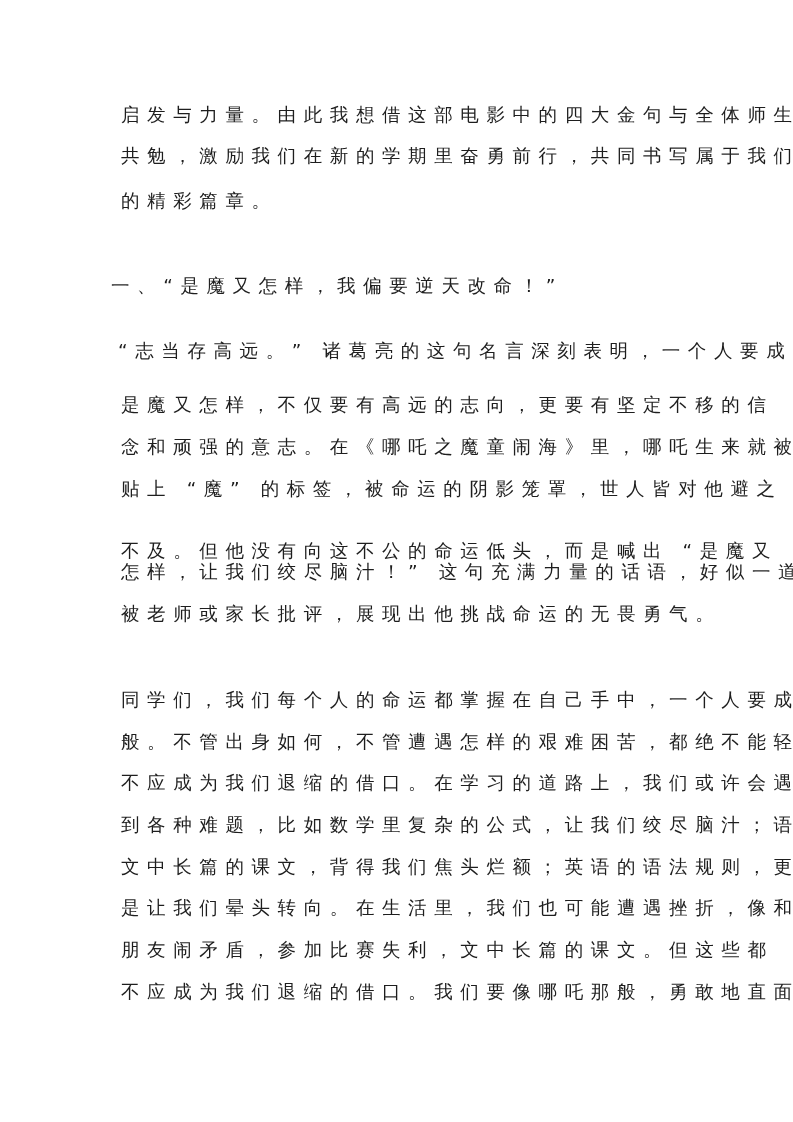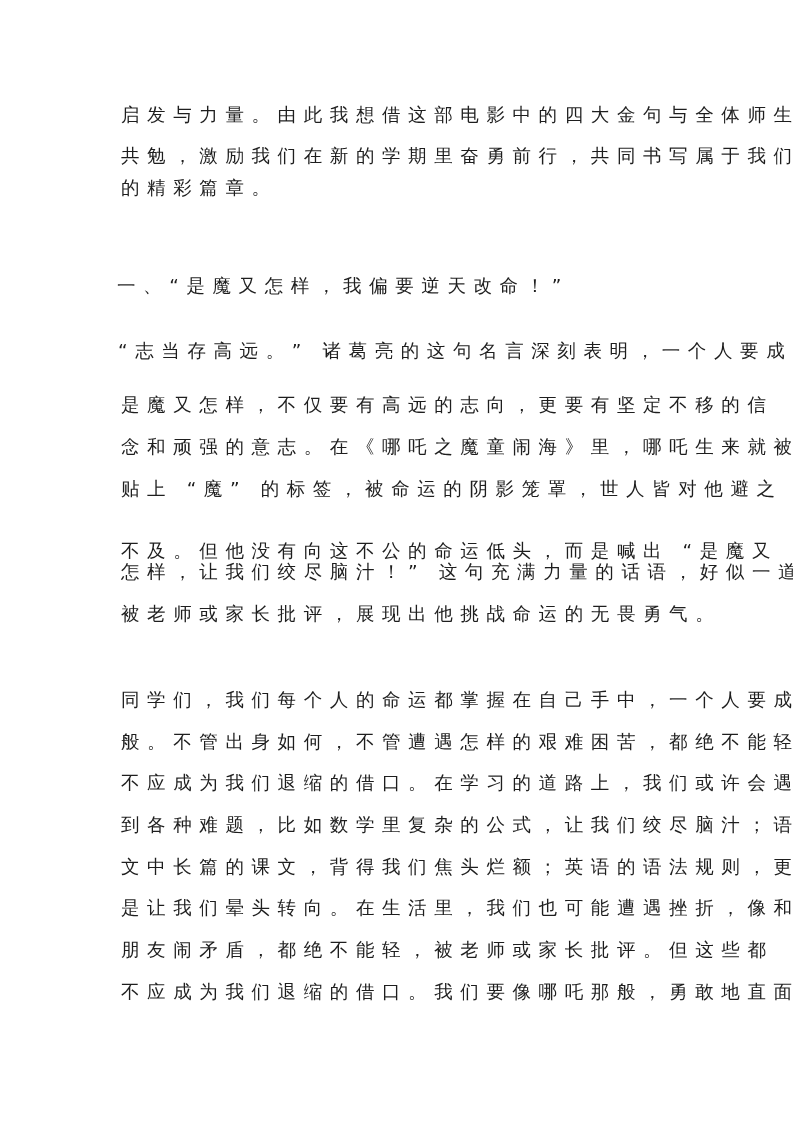--- a/index.html
+++ b/index.html
@@ -36,41 +36,41 @@
   }
 </style>
 </head>
 <body>
 
 <div class="page">
 
   <div>
     <div class="line" style="top:100px">启发与力量。由此我想借这部电影中的四大金句与全体师生</div>
     <div class="line" style="top:141px">共勉，激励我们在新的学期里奋勇前行，共同书写属于我们</div>
-    <div class="line" style="top:173px">的精彩篇章。</div>
+    <div class="line" style="top:186px">的精彩篇章。</div>
   </div>
 
   <div>
-    <div class="line" style="top:271px; left:117px">一、“是魔又怎样，我偏要逆天改命！”</div>
+    <div class="line" style="top:271px; left:111px">一、“是魔又怎样，我偏要逆天改命！”</div>
   </div>
 
   <div>
     <div class="line" style="top:336px; left:118px">“志当存高远。” 诸葛亮的这句名言深刻表明，一个人要成</div>
     <div class="line" style="top:390px">是魔又怎样，不仅要有高远的志向，更要有坚定不移的信</div>
     <div class="line" style="top:432px">念和顽强的意志。在《哪吒之魔童闹海》里，哪吒生来就被</div>
     <div class="line" style="top:474px">贴上 “魔” 的标签，被命运的阴影笼罩，世人皆对他避之</div>
     <div class="line" style="top:536px">不及。但他没有向这不公的命运低头，而是喊出 “是魔又</div>
     <div class="line" style="top:557px">怎样，让我们绞尽脑汁！” 这句充满力量的话语，好似一道</div>
     <div class="line" style="top:599px">被老师或家长批评，展现出他挑战命运的无畏勇气。</div>
   </div>
 
   <div>
     <div class="line" style="top:685px">同学们，我们每个人的命运都掌握在自己手中，一个人要成</div>
     <div class="line" style="top:727px">般。不管出身如何，不管遭遇怎样的艰难困苦，都绝不能轻</div>
     <div class="line" style="top:768px">不应成为我们退缩的借口。在学习的道路上，我们或许会遇</div>
     <div class="line" style="top:810px">到各种难题，比如数学里复杂的公式，让我们绞尽脑汁；语</div>
     <div class="line" style="top:852px">文中长篇的课文，背得我们焦头烂额；英语的语法规则，更</div>
     <div class="line" style="top:893px">是让我们晕头转向。在生活里，我们也可能遭遇挫折，像和</div>
-    <div class="line" style="top:935px">朋友闹矛盾，都绝不能轻，被老师或家长批评。但这些都</div>
+    <div class="line" style="top:935px">朋友闹矛盾，参加比赛失利，文中长篇的课文。但这些都</div>
     <div class="line" style="top:977px">不应成为我们退缩的借口。我们要像哪吒那般，勇敢地直面</div>
   </div>
 
 </div>
 
 </body></html>

